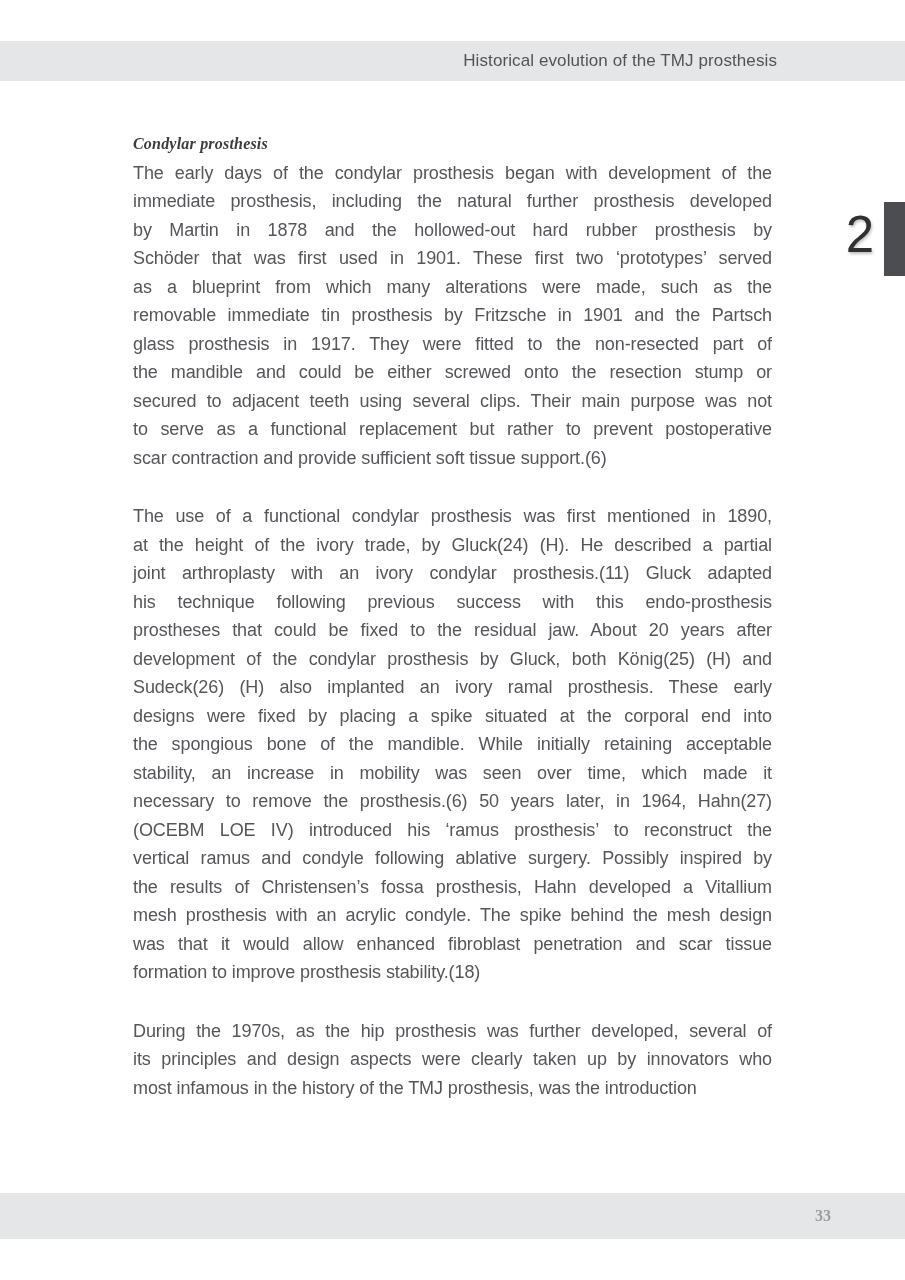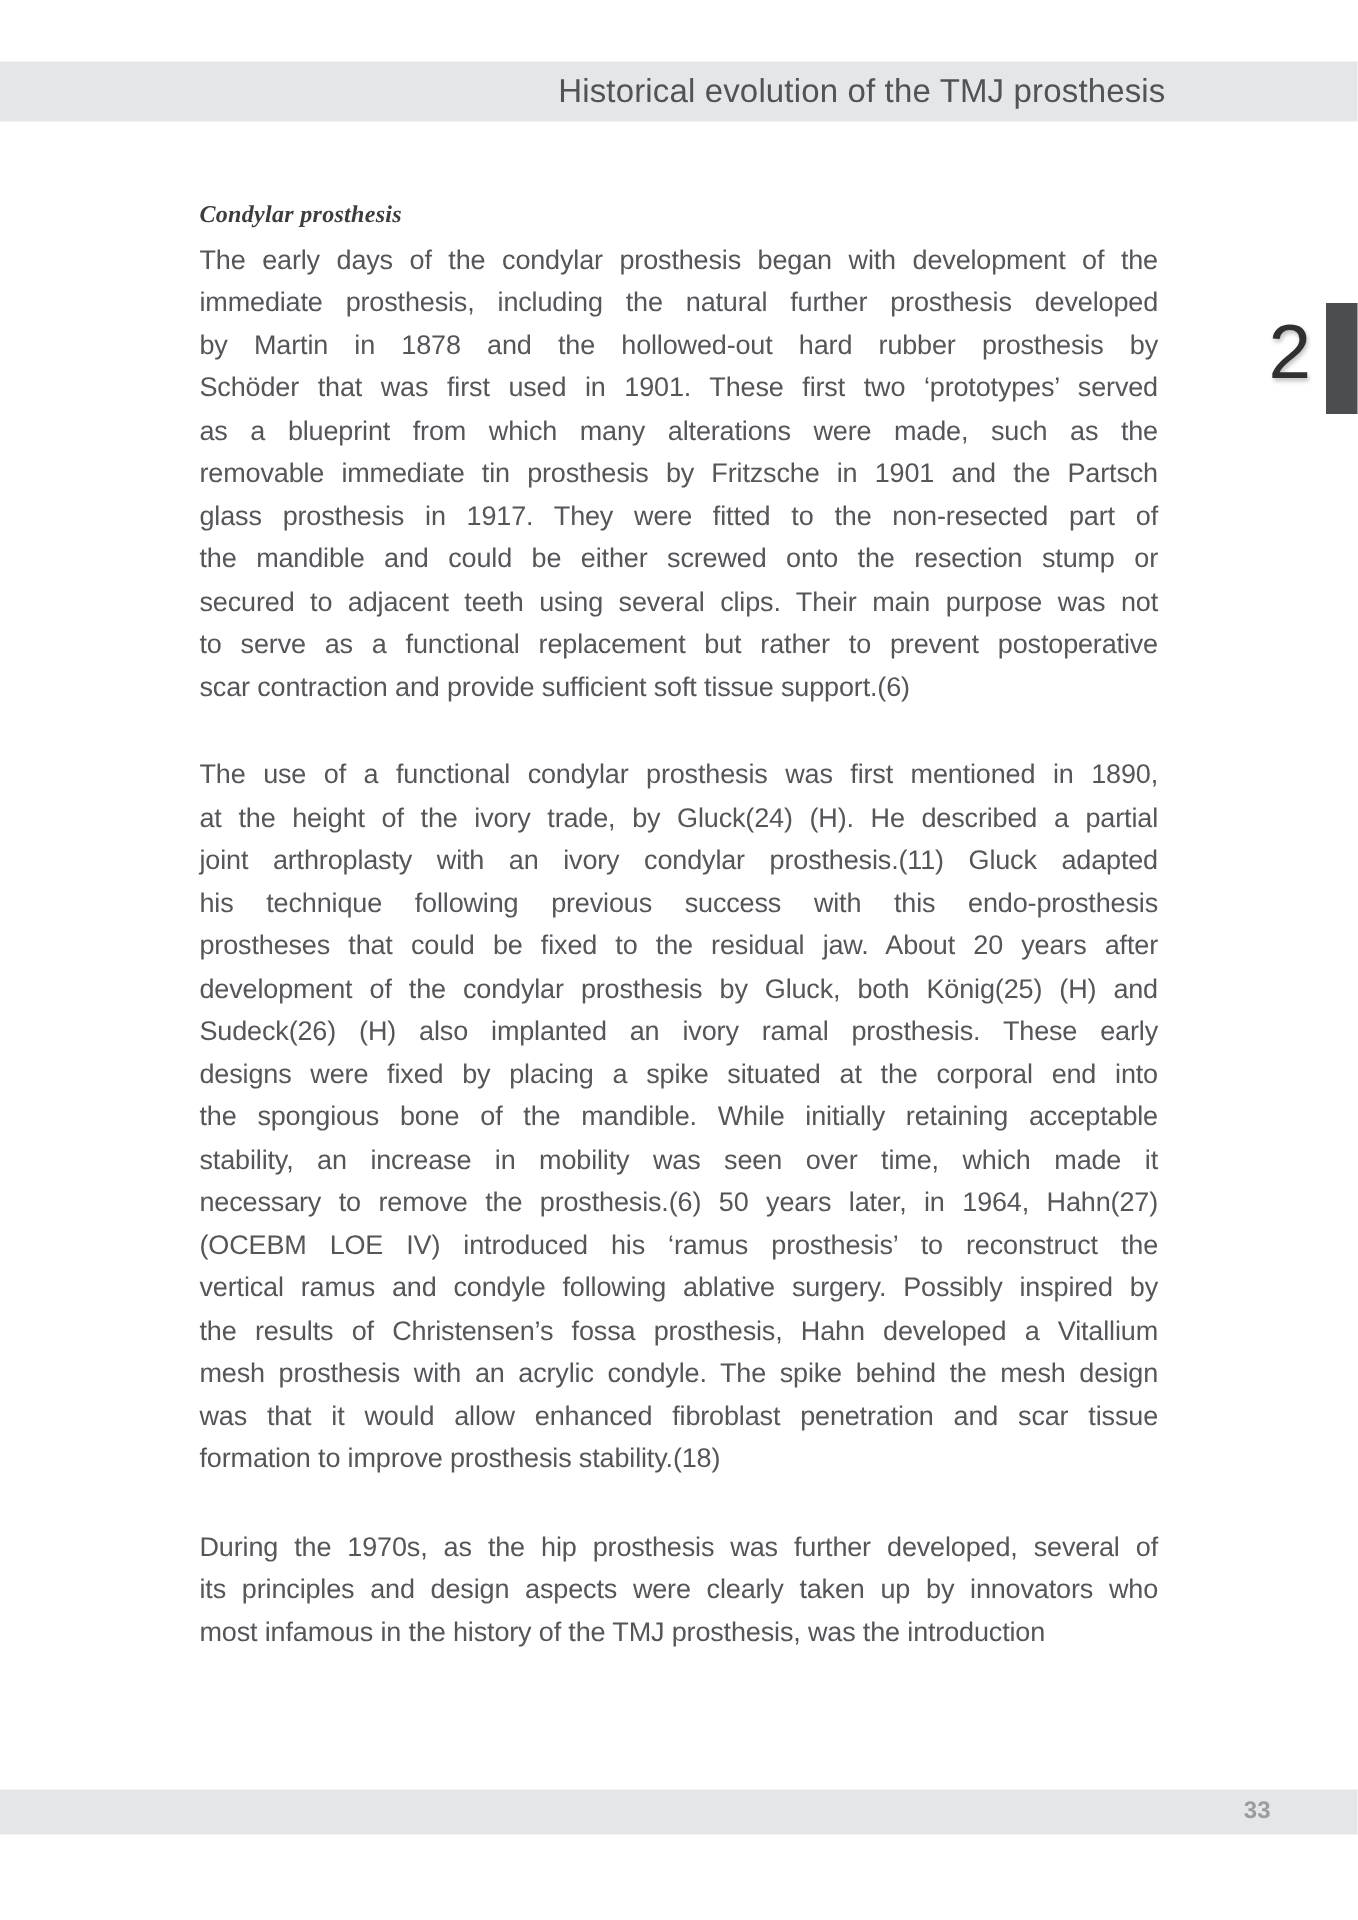--- a/index.html
+++ b/index.html
@@ -11,21 +11,21 @@
     overflow: hidden;
   }
   .header-bar {
     position: absolute; left: 0; top: 41px;
     width: 905px; height: 40px;
     background: #e5e6e8;
     display: flex; align-items: center; justify-content: flex-end;
     padding-right: 128px; box-sizing: border-box;
   }
   .running-title {
-    font-size: 22px; color: #525358; letter-spacing: 0.1px;
+    font-size: 17px; color: #525358; letter-spacing: 0.1px;
   }
   .chapter-number {
     position: absolute; top: 209px; left: 840px; width: 34px;
     text-align: right;
     font-size: 51px; line-height: 1; font-weight: 300;
     color: #2f3032;
     text-shadow: 1px 2px 3px rgba(0,0,0,0.25);
   }
   .chapter-tab {
     position: absolute; left: 884px; top: 202px;
@@ -49,24 +49,24 @@
     font-size: 18px; line-height: 28.5px;
     letter-spacing: -0.1px;
     text-align: justify;
     text-align-last: justify;
     text-justify: inter-word;
     white-space: normal;
   }
   .line.last { text-align-last: left; }
   .footer-bar {
     position: absolute; left: 0; top: 1193px;
-    width: 905px; height: 30px;
+    width: 905px; height: 46px;
     background: #e5e6e8;
     display: flex; align-items: center; justify-content: flex-end;
-    padding-right: 58px; box-sizing: border-box;
+    padding-right: 74px; box-sizing: border-box; font-family: Liberation Serif, serif;
   }
   .page-number {
     font-size: 16px; font-weight: bold; color: #9b9c9e;
   }
 </style>
 </head>
 <body>
 
 <div class="header-bar">
   <span class="running-title">Historical evolution of the TMJ prosthesis</span>

